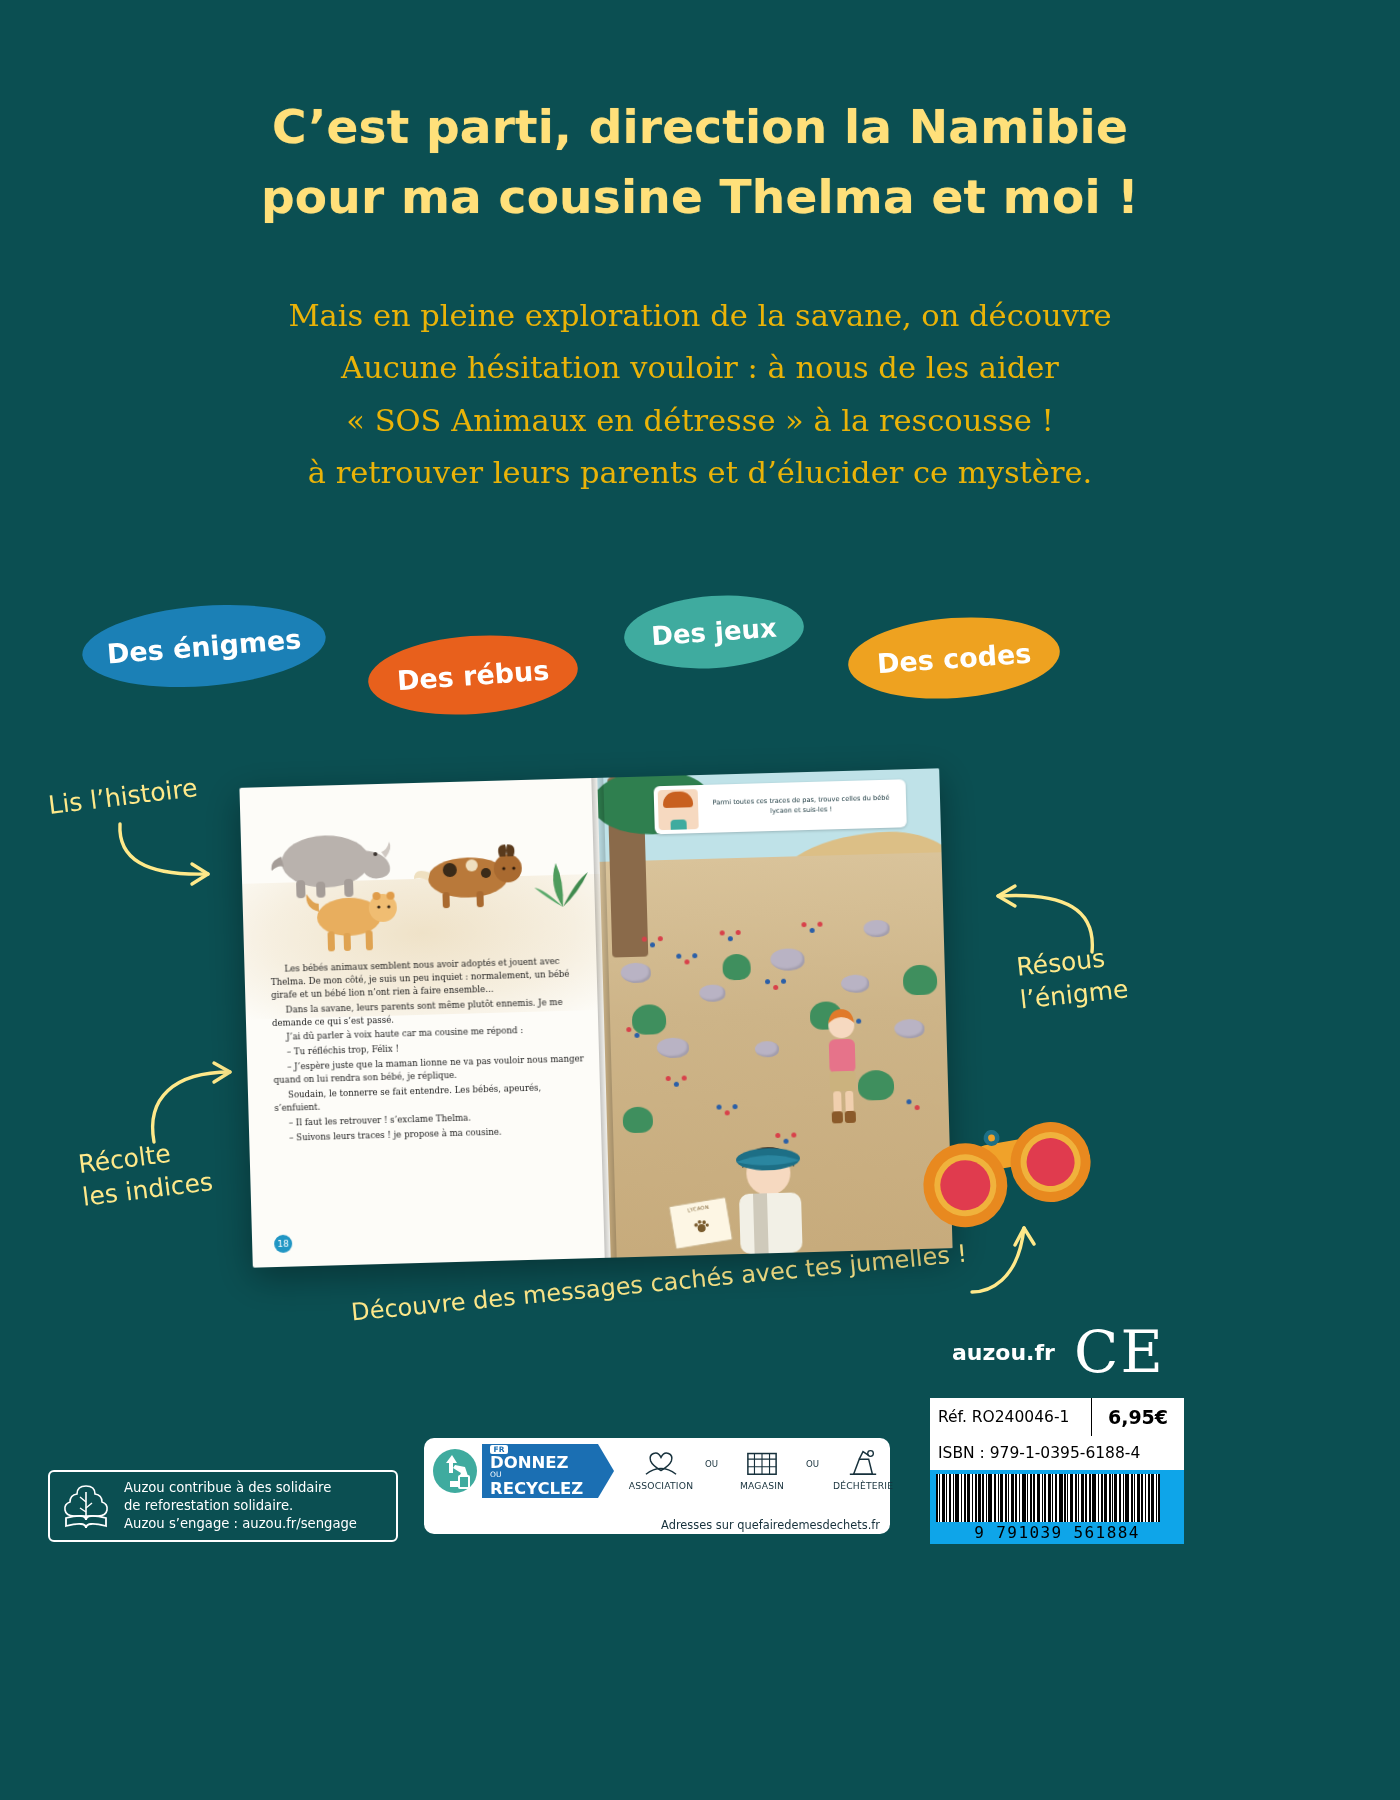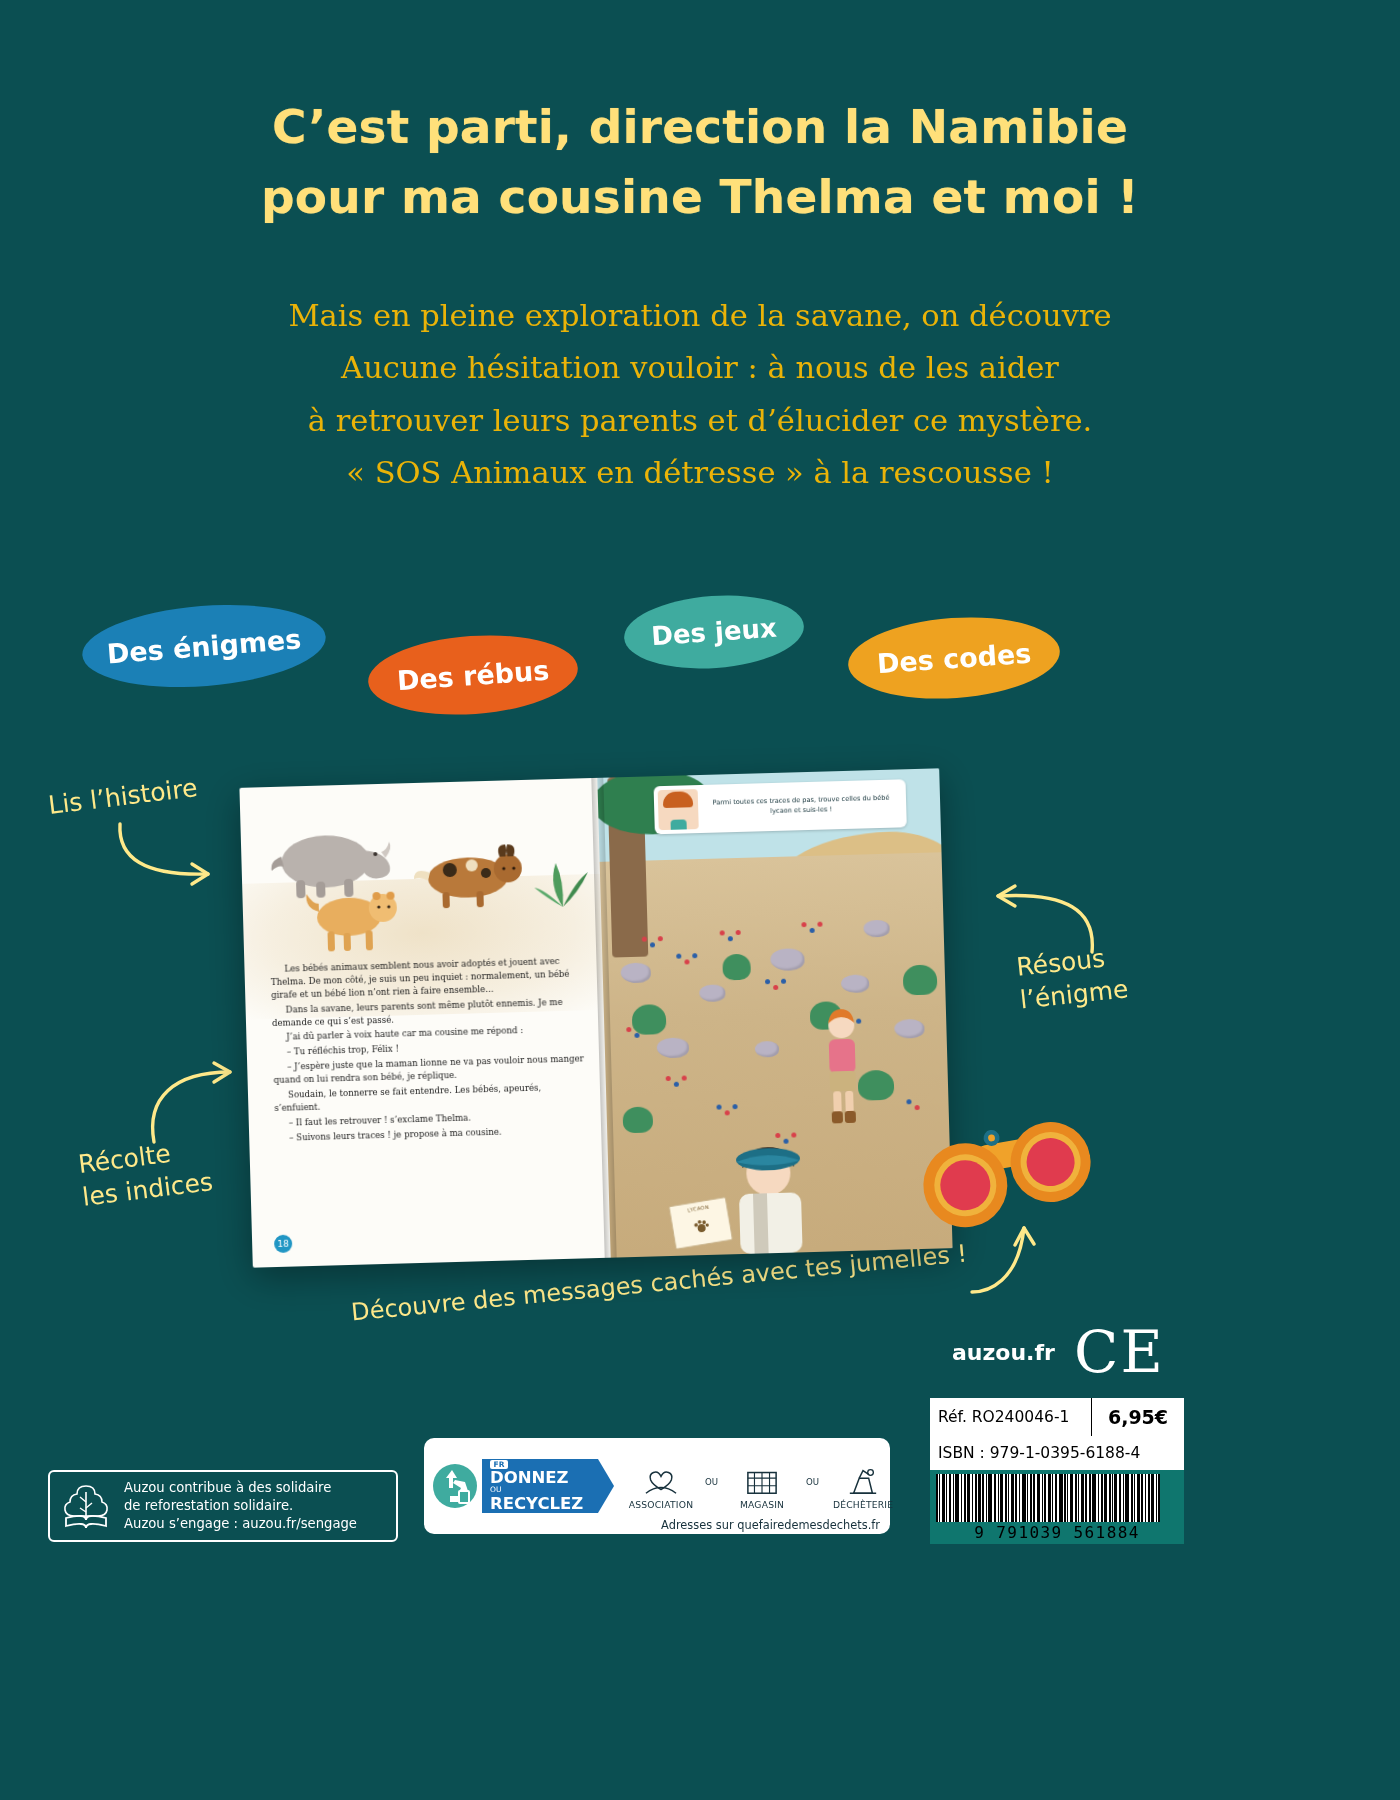--- a/index.html
+++ b/index.html
@@ -205,21 +205,21 @@
   }
   .reforest .logo { width: 56px; height: 56px; position: relative; flex: 0 0 56px; }
   .reforest .rtxt {
     font-family: "DejaVu Sans", sans-serif;
     font-size: 13.2px; line-height: 1.38; color: #ffffff;
   }
 
   .recycle {
     position: absolute; left: 424px; top: 1438px; width: 466px; height: 96px;
     background: #ffffff; border-radius: 10px; color: #123;
-    display: flex; align-items: center; padding: 6px 10px 6px 8px;
+    display: flex; align-items: flex-start; padding: 6px 10px 6px 8px;
   }
   .recycle-left { display: flex; align-items: center; gap: 4px; }
   .rec-bin { width: 46px; height: 52px; position: relative; flex: 0 0 46px; }
   .donnez-banner {
     position: relative; height: 54px; min-width: 132px;
     background: #1b6fb3; color: #fff; display: flex; flex-direction: column;
     justify-content: center; padding: 2px 18px 2px 8px;
     clip-path: polygon(0 0, calc(100% - 16px) 0, 100% 50%, calc(100% - 16px) 100%, 0 100%);
   }
   .donnez-banner .fr {
@@ -262,21 +262,21 @@
   .pricebox .ref { flex: 1; display: flex; align-items: center; padding-left: 8px; font-size: 15.5px; }
   .pricebox .sep { width: 1px; background: #000; }
   .pricebox .pr { width: 92px; display: flex; align-items: center; justify-content: center; font-size: 19px; font-weight: bold; }
   .isbnbox {
     position: absolute; left: 930px; top: 1436px; width: 254px; height: 34px;
     background: #ffffff; color: #000; display: flex; align-items: center;
     padding-left: 8px; font-family: "DejaVu Sans", sans-serif; font-size: 15.5px;
   }
   .barcode {
     position: absolute; left: 930px; top: 1470px; width: 254px; height: 74px;
-    background: #0f766e; padding: 4px 6px 2px 6px;
+    background: #0ea5e9; padding: 4px 6px 2px 6px;
   }
   .bars { height: 48px; display: flex; align-items: stretch; gap: 0; }
   .bars i { display: block; background: #000; height: 100%; }
   .bc-num {
     text-align: center; font-family: "DejaVu Sans Mono", monospace;
     font-size: 16px; color: #000; letter-spacing: 1.4px; margin-top: 1px;
   }
 </style>
 </head>
 <body>
@@ -284,22 +284,22 @@
 <div class="page">
 
   <div class="headline">
     <span>C’est parti, direction la Namibie</span>
     <span class="l2">pour ma cousine Thelma et moi !</span>
   </div>
 
   <div class="blurb">
     <span>Mais en pleine exploration de la savane, on découvre</span>
     <span>Aucune hésitation vouloir : à nous de les aider</span>
+    <span>« SOS Animaux en détresse » à la rescousse !</span>
     <span>à retrouver leurs parents et d’élucider ce mystère.</span>
-    <span>« SOS Animaux en détresse » à la rescousse !</span>
   </div>
 
   <div class="bubbles">
     <div class="bubble b1">
       <span>Des énigmes</span>
     </div>
     <div class="bubble b2">
       <span>Des rébus</span>
     </div>
     <div class="bubble b3">

